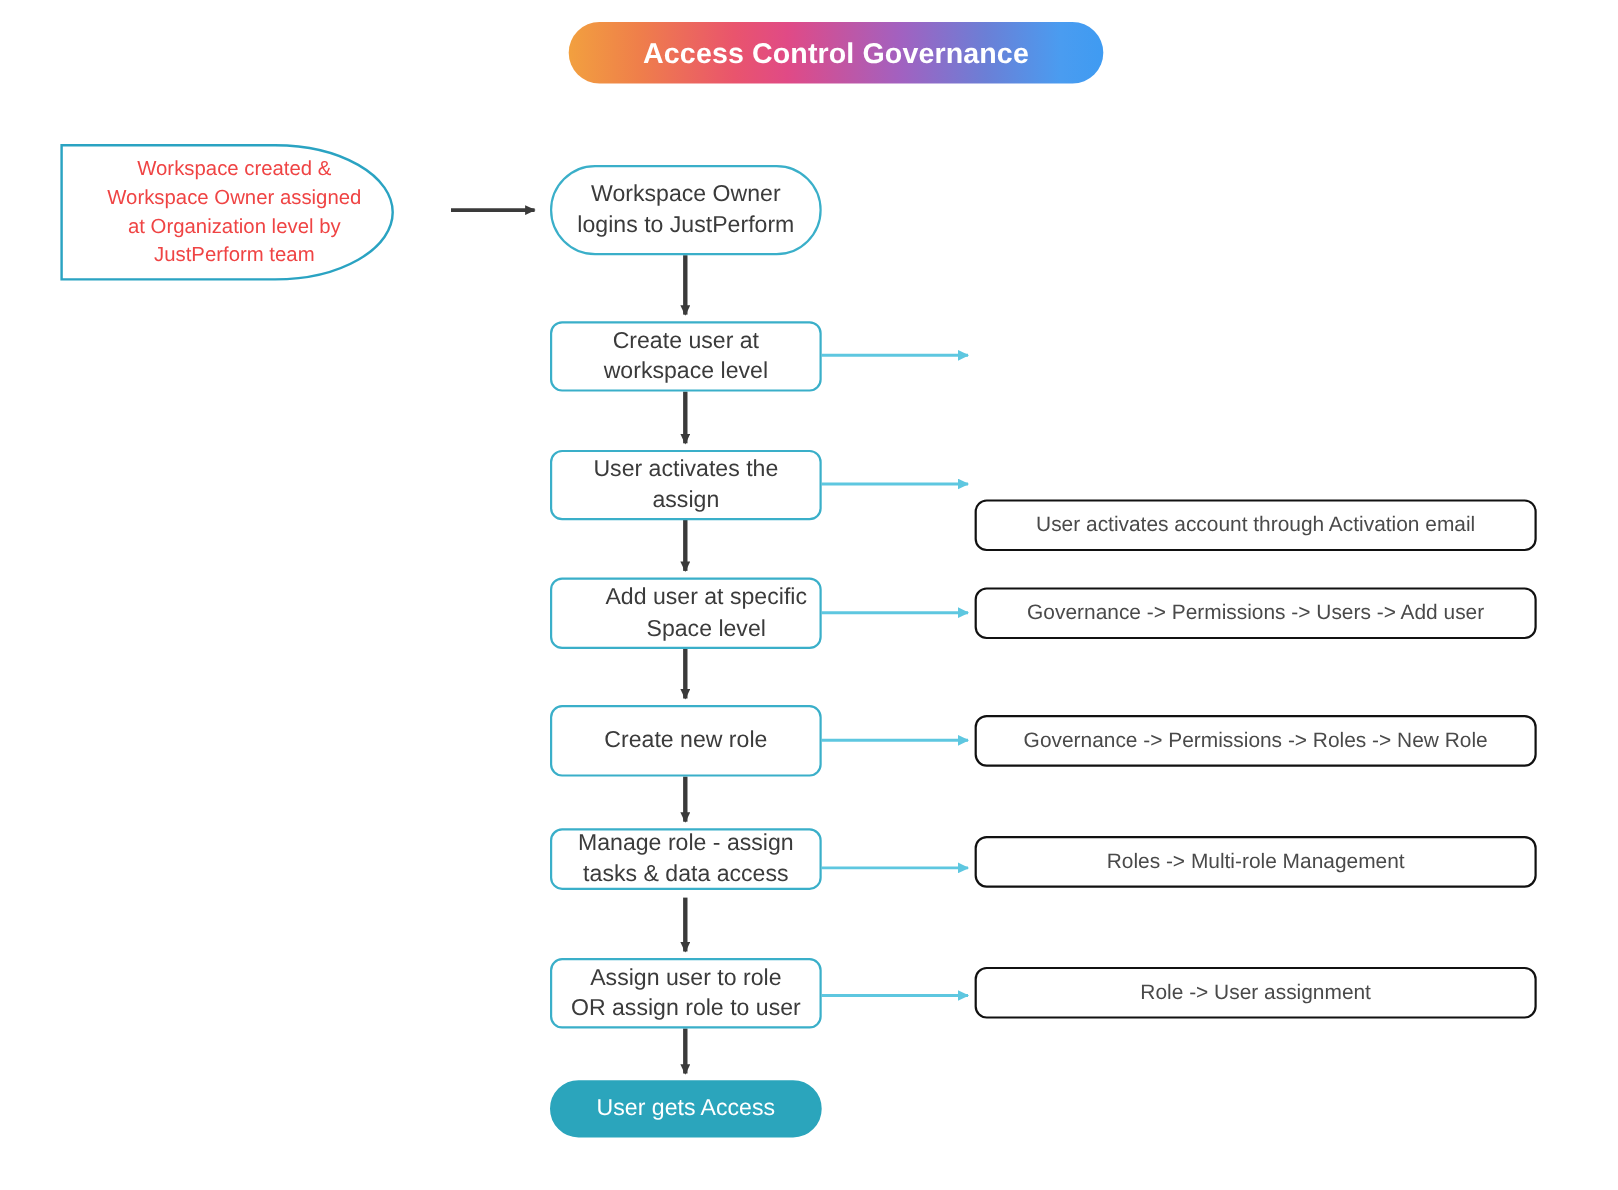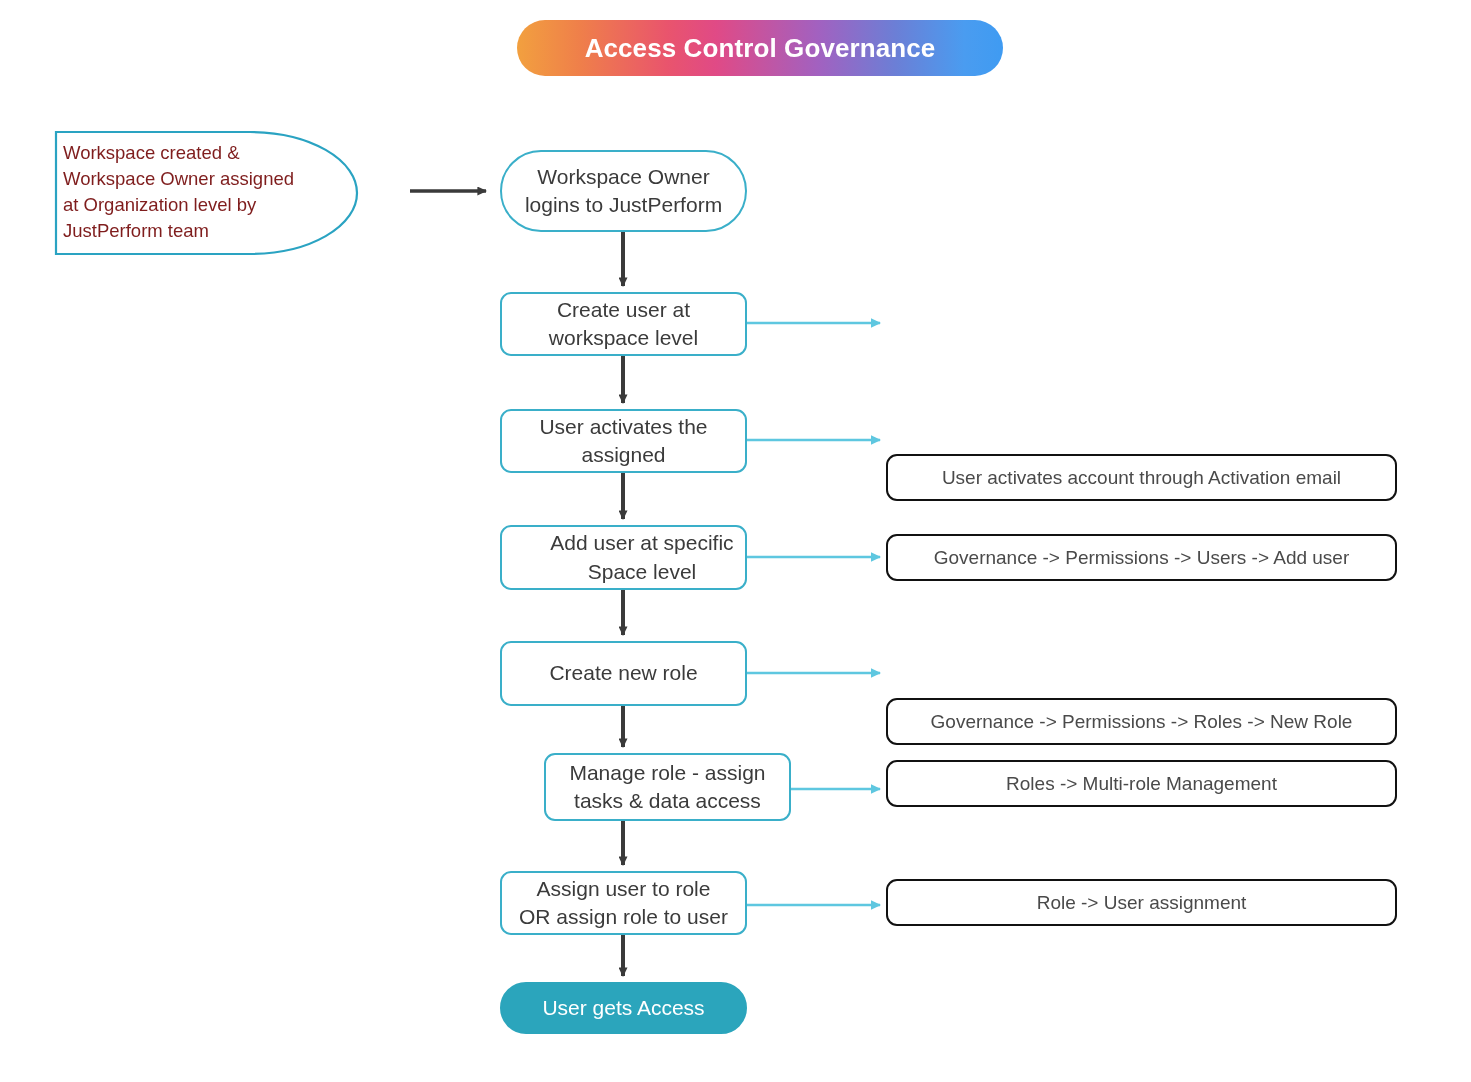--- a/index.html
+++ b/index.html
@@ -39,23 +39,23 @@
   .start-node{
     position:absolute;
     left:55px;top:131px;
     width:355px;height:123px;
   }
   .start-node .start-label{
     position:absolute;
     left:8px;top:50%;
     transform:translateY(-50%);
     width:300px;
-    text-align:left;
+    text-align:center;
     font-size:18.5px;
-    color:#7f1d1d;
+    color:#ef4444;
     line-height:1.42;
     white-space:pre-line;
   }
 
   
   .proc{
     position:absolute;
     left:500px;
     width:247px;
     box-sizing:border-box;
@@ -138,39 +138,39 @@
 JustPerform team</div>
   </div>
 
   <div class="proc pill" style="top:150px;height:82px;">Workspace Owner
 logins to JustPerform</div>
 
   <div class="proc rrect" style="top:292px;height:64px;">Create user at
 workspace level</div>
 
   <div class="proc rrect" style="top:409px;height:64px;">User activates the
-assigned</div>
+assign</div>
 
   <div class="proc rrect" style="top:525px;height:65px;padding-left:37px;">Add user at specific
 Space level</div>
 
   <div class="proc rrect" style="top:641px;height:65px;">Create new role</div>
 
-  <div class="proc rrect" style="top:753px;height:68px;margin-left:44px;">Manage role - assign
+  <div class="proc rrect" style="top:753px;height:56px;">Manage role - assign
 tasks &amp; data access</div>
 
   <div class="proc rrect" style="top:871px;height:64px;">Assign user to role
 OR assign role to user</div>
 
   <div class="proc terminal" style="top:982px;height:52px;">User gets Access</div>
 
 
   <div class="note" style="top:417px;margin-top:37px;">User activates account through Activation email</div>
 
   <div class="note" style="top:534px;">Governance -&gt; Permissions  -&gt; Users -&gt; Add user</div>
 
-  <div class="note" style="top:650px;margin-top:48px;">Governance -&gt; Permissions  -&gt; Roles -&gt; New Role</div>
+  <div class="note" style="top:650px;">Governance -&gt; Permissions  -&gt; Roles -&gt; New Role</div>
 
   <div class="note" style="top:760px;">Roles -&gt; Multi-role Management</div>
 
   <div class="note" style="top:879px;">Role -&gt; User assignment</div>
 
 </div>
 
 </body></html>

